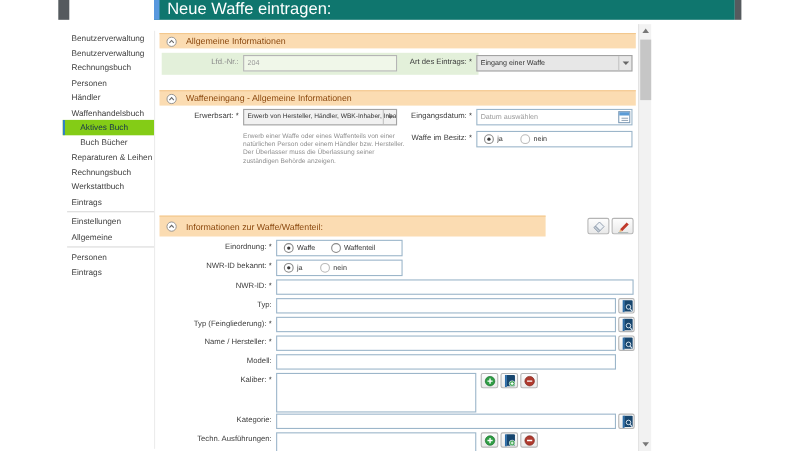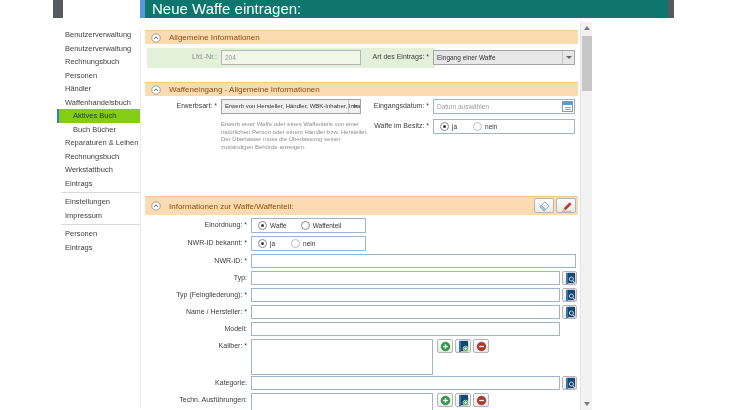--- a/index.html
+++ b/index.html
@@ -94,21 +94,21 @@
     <div class="side-item">Händler</div>
     <div class="side-item">Waffenhandelsbuch</div>
     <div class="side-item sub active">Aktives Buch</div>
     <div class="side-item sub">Buch Bücher</div>
     <div class="side-item">Reparaturen &amp; Leihen</div>
     <div class="side-item">Rechnungsbuch</div>
     <div class="side-item">Werkstattbuch</div>
     <div class="side-item">Eintrags</div>
     <div class="side-div"></div>
     <div class="side-item">Einstellungen</div>
-    <div class="side-item">Impressum</div>
+    <div class="side-item">Allgemeine</div>
     <div class="side-div"></div>
     <div class="side-item">Personen</div>
     <div class="side-item">Eintrags</div>
   </div>
 
   <div class="abs sec-header" style="left:145px;top:30px;width:433px;height:14px;">
     <span class="collapse-btn">
       <svg width="10" height="10" viewBox="0 0 10 10">
           <circle cx="5" cy="5" r="4.2" fill="#fff" stroke="#8a8a8a" stroke-width="0.8"></circle>
           <polyline points="3,6 5,3.8 7,6" fill="none" stroke="#666" stroke-width="1"></polyline>
@@ -150,21 +150,21 @@
   </div>
 
   <div class="abs flabel" style="left:352px;top:122px;width:77px;">Waffe im Besitz: *</div>
   <div class="abs radio-box" style="left:433px;top:119px;width:142px;height:15px;">
     <span class="radio sel"></span>
     <span class="rlabel">ja</span>
     <span class="radio dim" style="margin-left:16px;"></span>
     <span class="rlabel">nein</span>
   </div>
 
-  <div class="abs sec-header" style="left:145px;top:196px;width:433px;height:19px;">
+  <div class="abs sec-header" style="left:145px;top:196px;width:351px;height:19px;">
     <span class="collapse-btn">
       <svg width="10" height="10" viewBox="0 0 10 10">
           <circle cx="5" cy="5" r="4.2" fill="#fff" stroke="#8a8a8a" stroke-width="0.8"></circle>
           <polyline points="3,6 5,3.8 7,6" fill="none" stroke="#666" stroke-width="1"></polyline>
         </svg>
     </span>
     <span class="sec-title">Informationen zur Waffe/Waffenteil:</span>
   </div>
   <button class="abs ibtn" style="left:534px;top:198px;width:20px;height:15px;">
     <svg width="13" height="12" viewBox="0 0 14 13">

